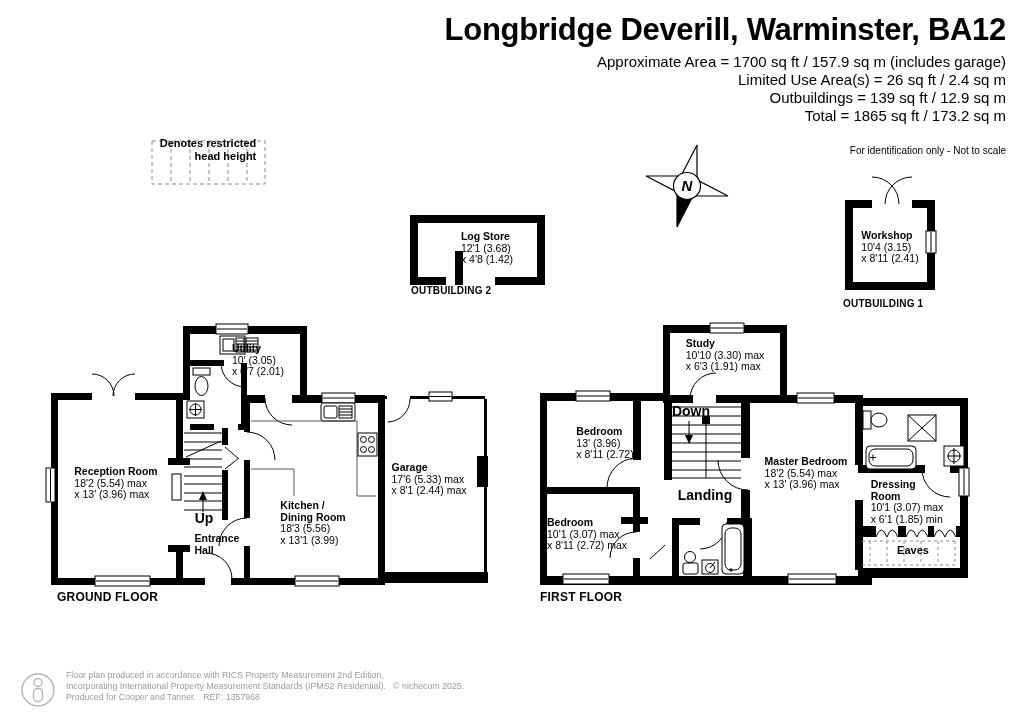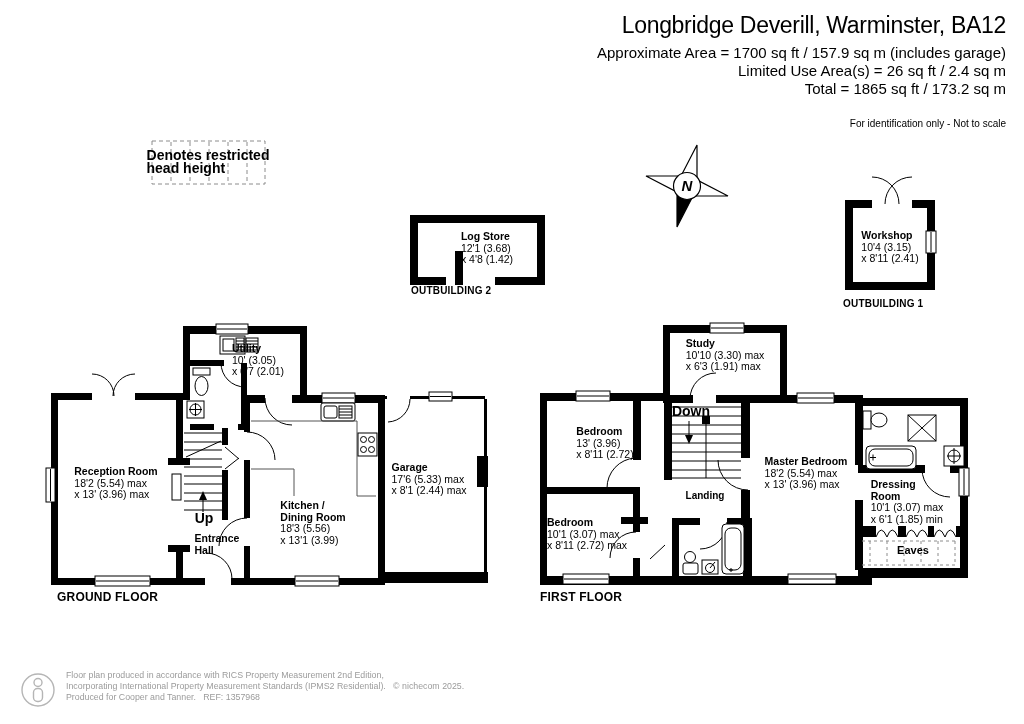--- a/index.html
+++ b/index.html
@@ -6,25 +6,25 @@
   body{width:1024px;height:724px;position:relative;background:#ffffff;
        font-family:"Liberation Sans",sans-serif;overflow:hidden;color:#000}
   #plan-canvas{position:absolute;left:0;top:0}
   .lbl{position:absolute;transform:translate(-50%,0);text-align:left;
        font-size:10.5px;line-height:11.5px;white-space:nowrap}
   .rn{font-weight:700}
   .cap{position:absolute;font-weight:700;font-size:12px;white-space:nowrap;letter-spacing:.2px}
   .cap.sm{font-size:10px}
   .tiny{font-size:14px;font-weight:700}
   #header{position:absolute;top:12px;right:18px;text-align:right}
-  #header .t{font-size:23px;font-weight:400;letter-spacing:-.3px}
+  #header .t{font-size:31px;font-weight:700;letter-spacing:-.3px}
   #header .a{font-size:15px;line-height:18px;margin-top:5px}
   #header .d{font-size:10px;margin-top:20px}
-  #legend-text{position:absolute;left:208px;top:149px;transform:translate(-50%,0);
-       font-size:14px;line-height:13px;font-weight:700;text-align:left;white-space:nowrap}
+  #legend-text{position:absolute;left:208px;top:137px;transform:translate(-50%,0);
+       font-size:11px;line-height:13px;font-weight:700;text-align:right;white-space:nowrap}
   #compass-n{position:absolute;left:687px;top:186px;transform:translate(-50%,-52%);
        font-size:15px;font-weight:700;font-style:italic}
   #footer-text{position:absolute;left:66px;top:670px;font-size:8.8px;line-height:10.9px;color:#9b9b9b}
 </style>
 </head>
 <body>
 
 <svg id="plan-canvas" width="1024" height="724" viewBox="0 0 1024 724">
 
   <g fill="none" stroke="#8c8c8c" stroke-width="1" stroke-dasharray="4 3">
@@ -340,20 +340,21 @@
     <circle cx="38" cy="682.5" r="4"></circle>
     <rect x="33.5" y="688.5" width="9" height="13" rx="4"></rect>
   </g>
 </svg>
 
 <div id="header">
   <div class="t">Longbridge Deverill, Warminster, BA12</div>
   <div class="a">
     <div>Approximate Area = 1700 sq ft / 157.9 sq m (includes garage)</div>
     <div>Limited Use Area(s) = 26 sq ft / 2.4 sq m</div>
+    <div>Outbuildings = 139 sq ft / 12.9 sq m</div>
     <div>Total = 1865 sq ft / 173.2 sq m</div>
   </div>
   <div class="d">For identification only - Not to scale</div>
 </div>
 
 <div id="legend-text">
   <div>Denotes restricted</div>
   <div>head height</div>
 </div>
 
@@ -420,21 +421,21 @@
   <div class="rn">Master Bedroom</div>
   <div>18'2 (5.54) max</div>
   <div>x 13' (3.96) max</div>
 </div>
 <div class="lbl" style="left:907px;top:479px">
   <div class="rn">Dressing</div>
   <div class="rn">Room</div>
   <div>10'1 (3.07) max</div>
   <div>x 6'1 (1.85) min</div>
 </div>
-<div class="lbl rn" style="left:705px;top:490px;font-size:10px">Landing</div>
+<div class="lbl rn" style="left:705px;top:490px;font-size:14px">Landing</div>
 <div class="lbl rn" style="left:913px;top:545px;font-size:11px">Eaves</div>
 <div class="lbl tiny" style="left:691px;top:406px">Down</div>
 <div class="cap" style="left:540px;top:590px">FIRST FLOOR</div>
 
 <div id="footer-text">
   <div>Floor plan produced in accordance with RICS Property Measurement 2nd Edition,</div>
   <div>Incorporating International Property Measurement Standards (IPMS2 Residential). &nbsp;&nbsp;© nichecom 2025.</div>
   <div>Produced for Cooper and Tanner. &nbsp;&nbsp;REF: 1357968</div>
 </div>
 

